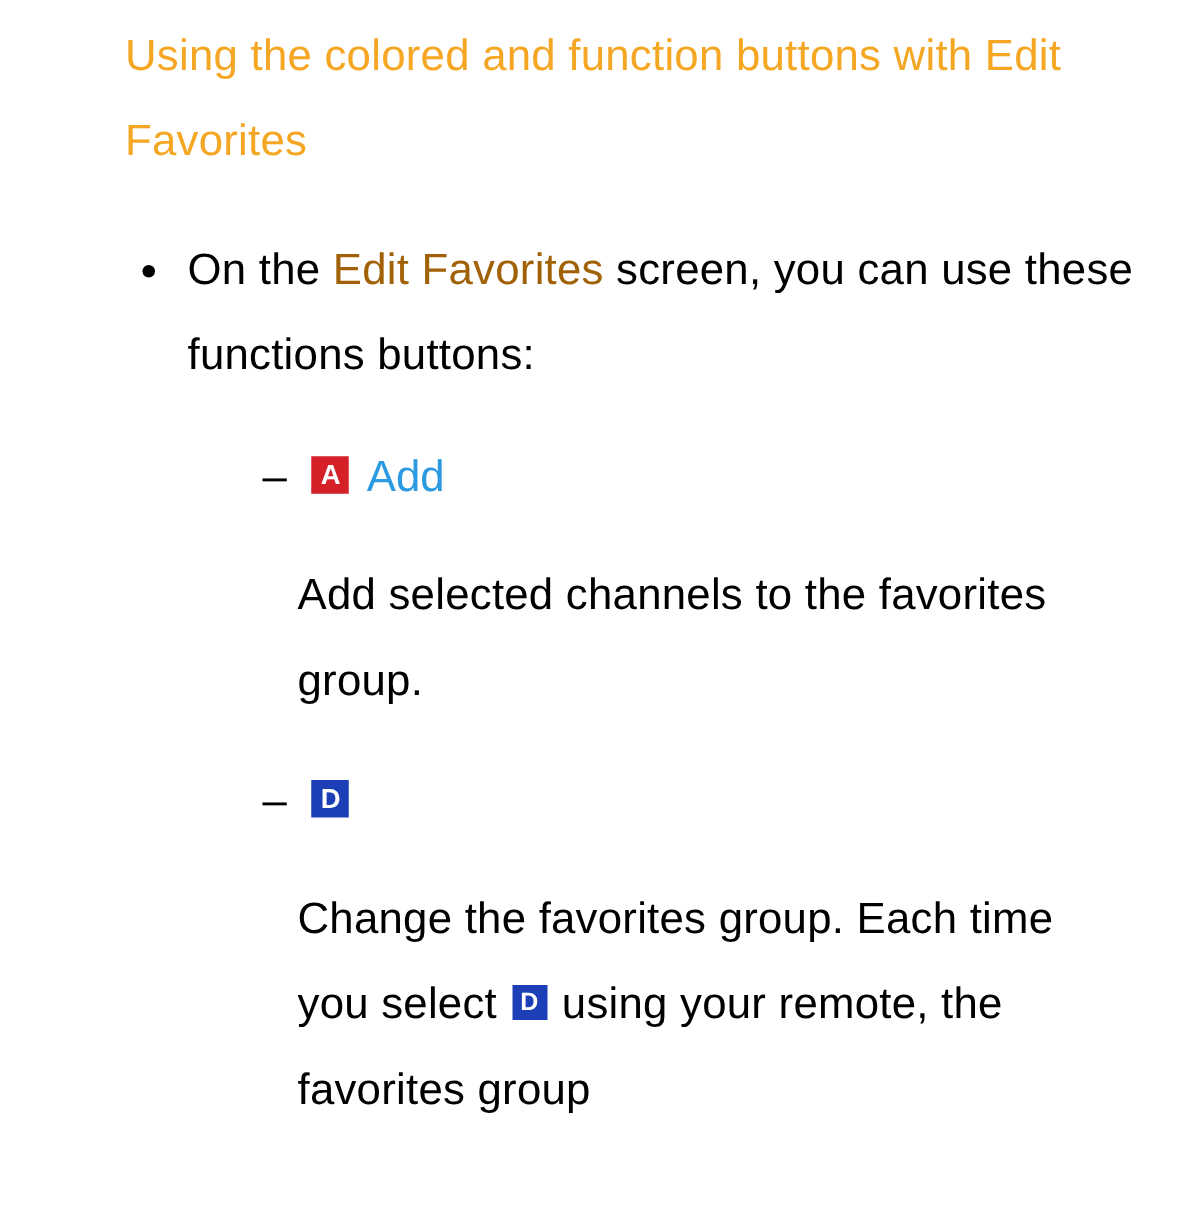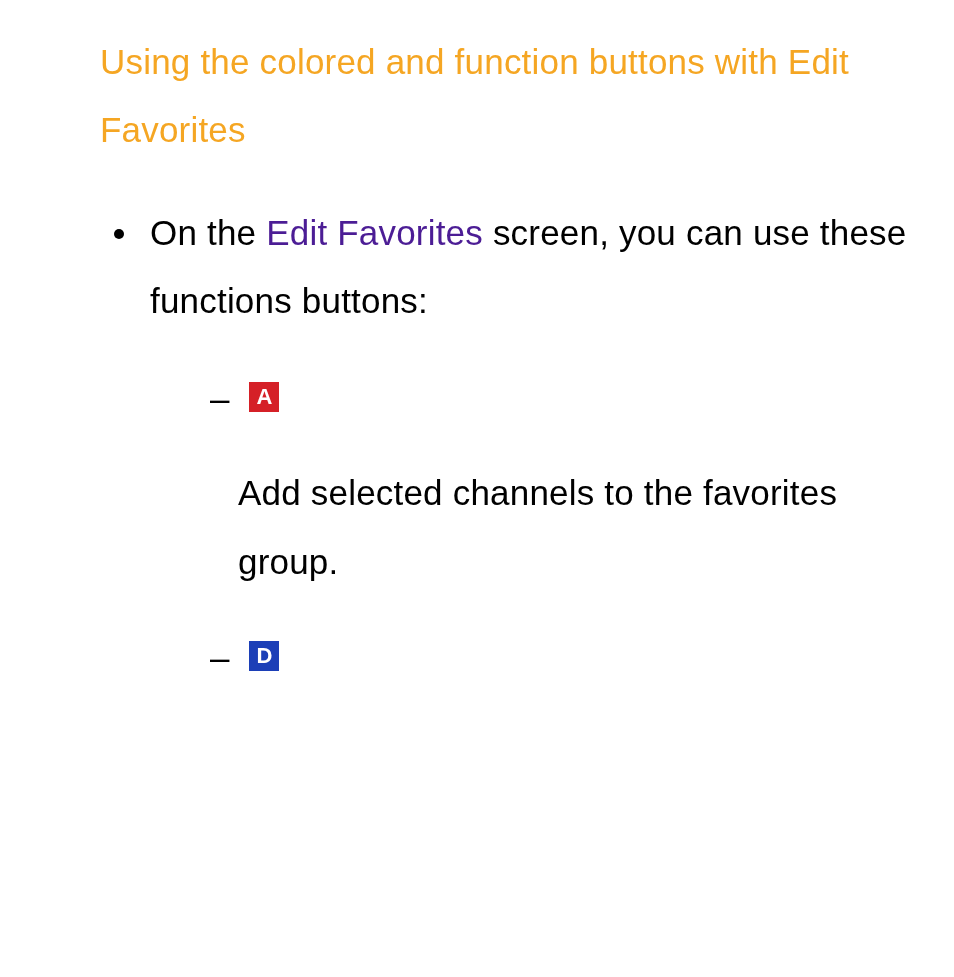--- a/index.html
+++ b/index.html
@@ -4,21 +4,21 @@
 <style>
   * { box-sizing: border-box; margin: 0; padding: 0; }
   html, body {
     width: 954px;
     height: 977px;
     background: #ffffff;
     font-family: Arial, Helvetica, sans-serif;
     overflow: hidden;
   }
   .page {
-    padding: 28px 40px 0 100px;
+    padding: 11px 40px 0 100px;
   }
   .heading {
     color: #f5a623;
     font-size: 35px;
     line-height: 1.95;
     font-weight: 400;
     letter-spacing: 0.2px;
     margin-bottom: 34px;
   }
   .bullet-row {
@@ -35,21 +35,21 @@
     background: #000;
     border-radius: 50%;
     margin-top: 30px;
     margin-right: 26px;
     flex: 0 0 auto;
   }
   .bullet-text {
     flex: 1;
     letter-spacing: 0.2px;
   }
-  .link-blue { color: #4c1d95; }
+  .link-blue { color: #a16207; }
   .sub-list {
     margin-left: 110px;
     margin-top: 30px;
   }
   .sub-item {
     font-size: 35px;
     line-height: 1.95;
     color: #000;
     margin-bottom: 28px;
   }
@@ -115,26 +115,30 @@
       <span>On the </span><span class="link-blue">Edit Favorites</span><span> screen, you can use these functions buttons:</span>
     </div>
   </div>
 
   <div class="sub-list">
 
     <div class="sub-item">
       <div class="sub-header">
         <span class="dash">–</span>
         <span class="btn-badge btn-red">A</span>
+        <span class="sub-label">Add</span>
       </div>
       <div class="sub-desc">Add selected channels to the favorites group.</div>
     </div>
 
     <div class="sub-item">
       <div class="sub-header">
         <span class="dash">–</span>
         <span class="btn-badge btn-blue">D</span>
       </div>
+      <div class="sub-desc">
+        <span>Change the favorites group. Each time you select </span><span class="btn-badge-inline btn-blue">D</span><span> using your remote, the favorites group</span>
+      </div>
     </div>
 
   </div>
 
 </div>
 
 </body></html>

